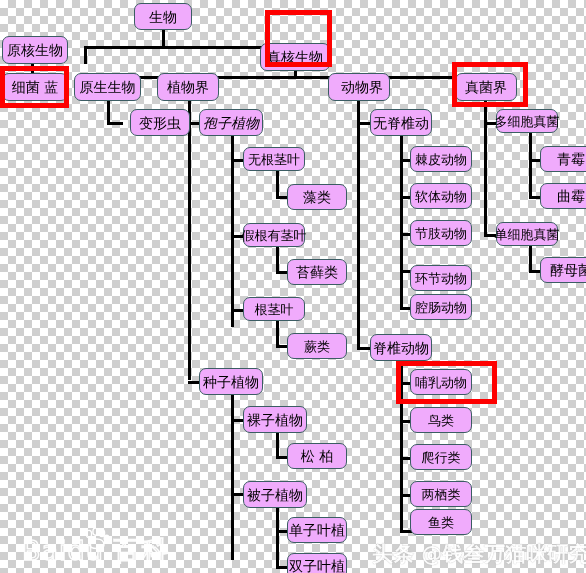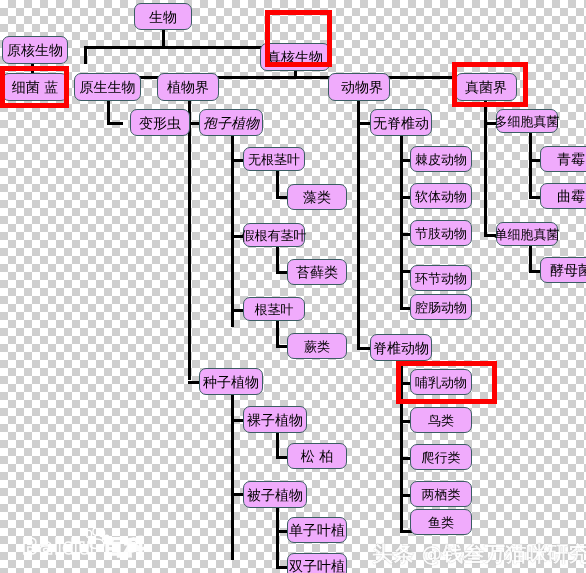--- a/index.html
+++ b/index.html
@@ -42,21 +42,21 @@
     position:absolute;
     box-sizing:border-box;
     border:5px solid #fe0000;
     z-index:9;
     background:transparent;
   }
 
   .wm{position:absolute;z-index:12;white-space:nowrap;pointer-events:none;}
   #wm-baidu{
     left:22px;top:533px;
-    font-size:21px;font-weight:bold;
+    font-size:27px;font-weight:normal;
     color:transparent;
     -webkit-text-stroke:1.5px #ffffff;
     letter-spacing:1px;
     opacity:.95;
   }
   #wm-paw{
     position:absolute;left:84px;top:528px;z-index:13;
   }
   #wm-toutiao{
     left:372px;top:540px;

